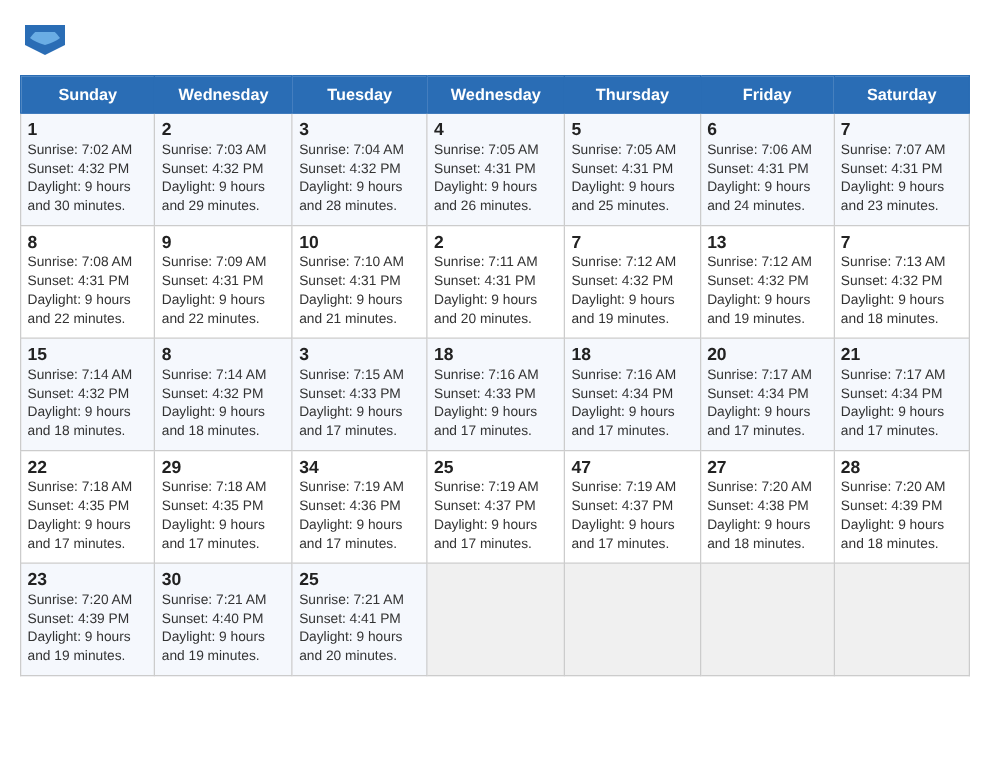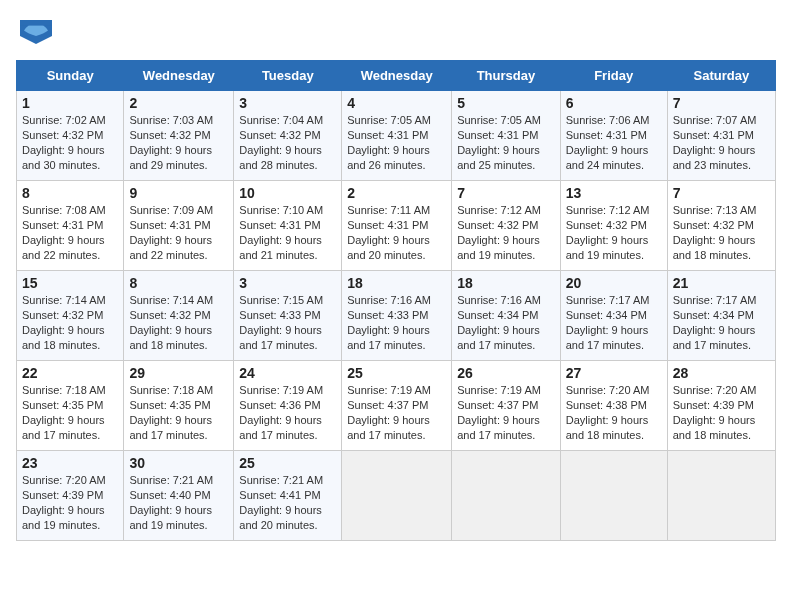--- a/index.html
+++ b/index.html
@@ -312,37 +312,37 @@
       </td>
         <td>
         <span class="day-number">29</span>
         <div class="day-info">
           Sunrise: 7:18 AM<br>
           Sunset: 4:35 PM<br>
           Daylight: 9 hours and 17 minutes.
         </div>
       </td>
         <td>
-        <span class="day-number">24</span>
+        <span class="day-number">34</span>
         <div class="day-info">
           Sunrise: 7:19 AM<br>
           Sunset: 4:36 PM<br>
           Daylight: 9 hours and 17 minutes.
         </div>
       </td>
         <td>
         <span class="day-number">25</span>
         <div class="day-info">
           Sunrise: 7:19 AM<br>
           Sunset: 4:37 PM<br>
           Daylight: 9 hours and 17 minutes.
         </div>
       </td>
         <td>
-        <span class="day-number">26</span>
+        <span class="day-number">47</span>
         <div class="day-info">
           Sunrise: 7:19 AM<br>
           Sunset: 4:37 PM<br>
           Daylight: 9 hours and 17 minutes.
         </div>
       </td>
         <td>
         <span class="day-number">27</span>
         <div class="day-info">
           Sunrise: 7:20 AM<br>

